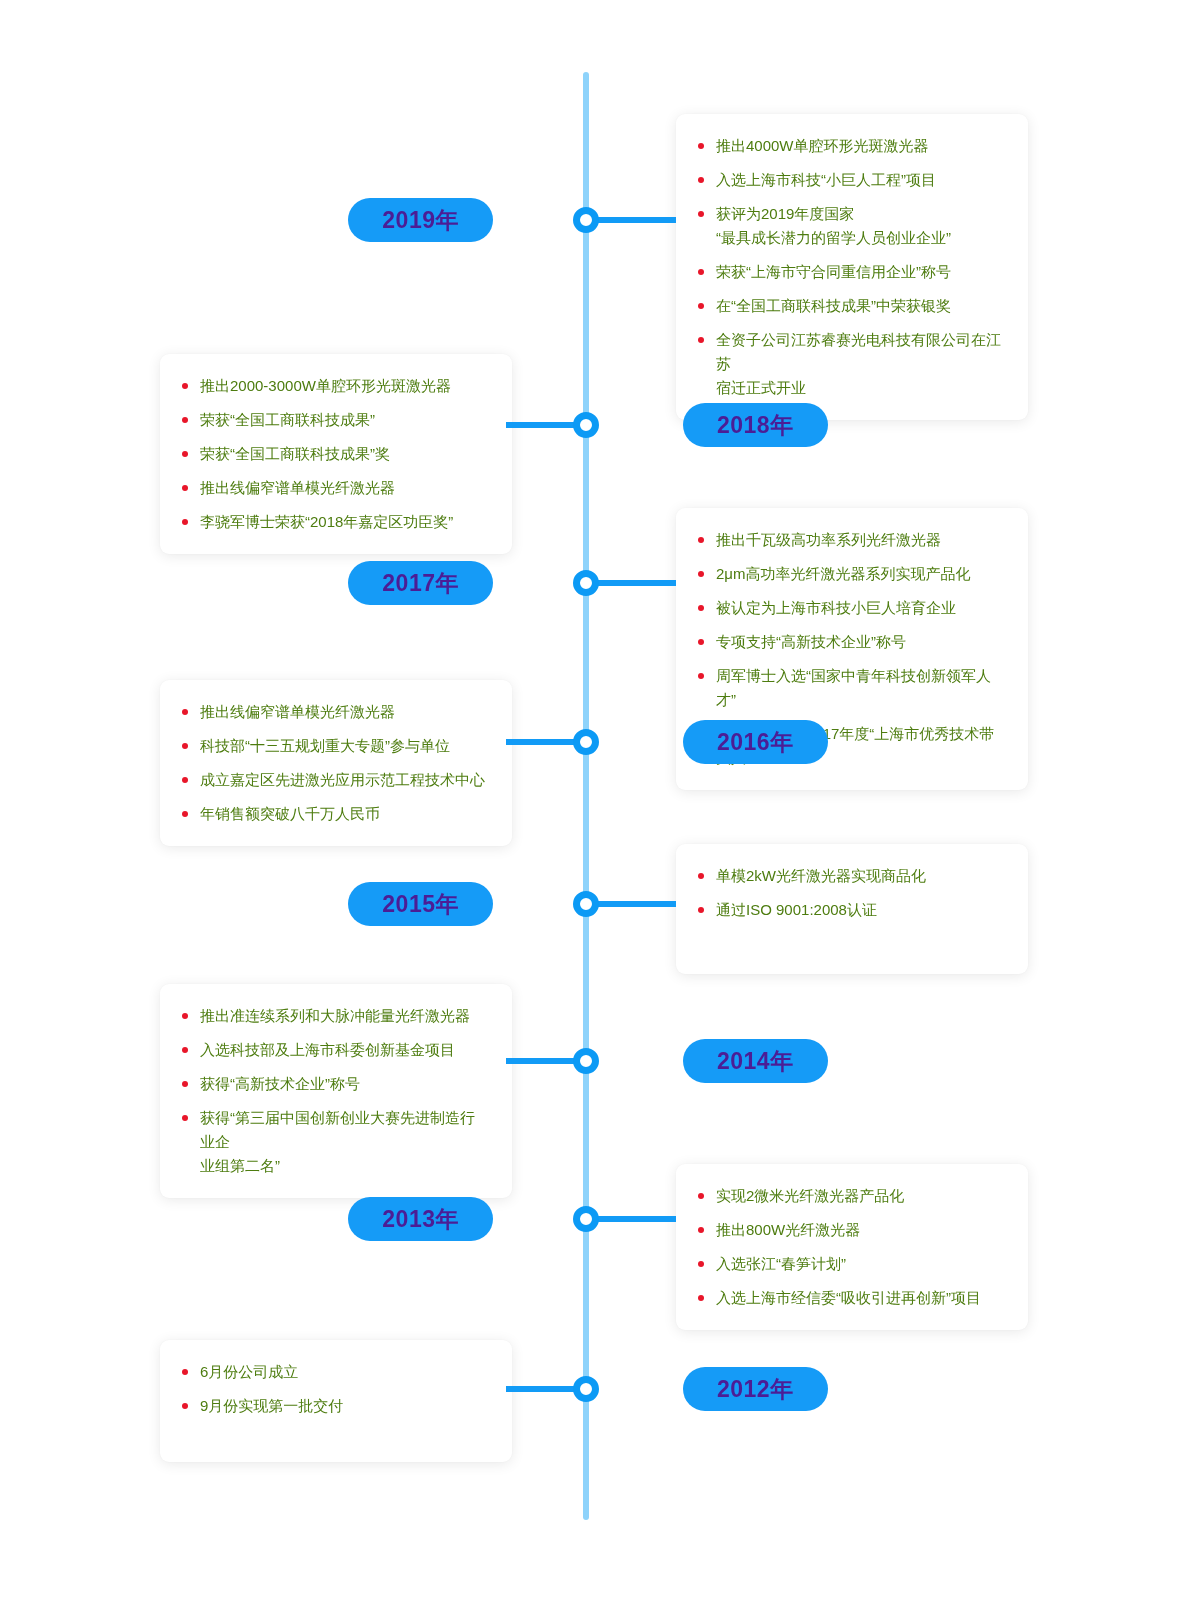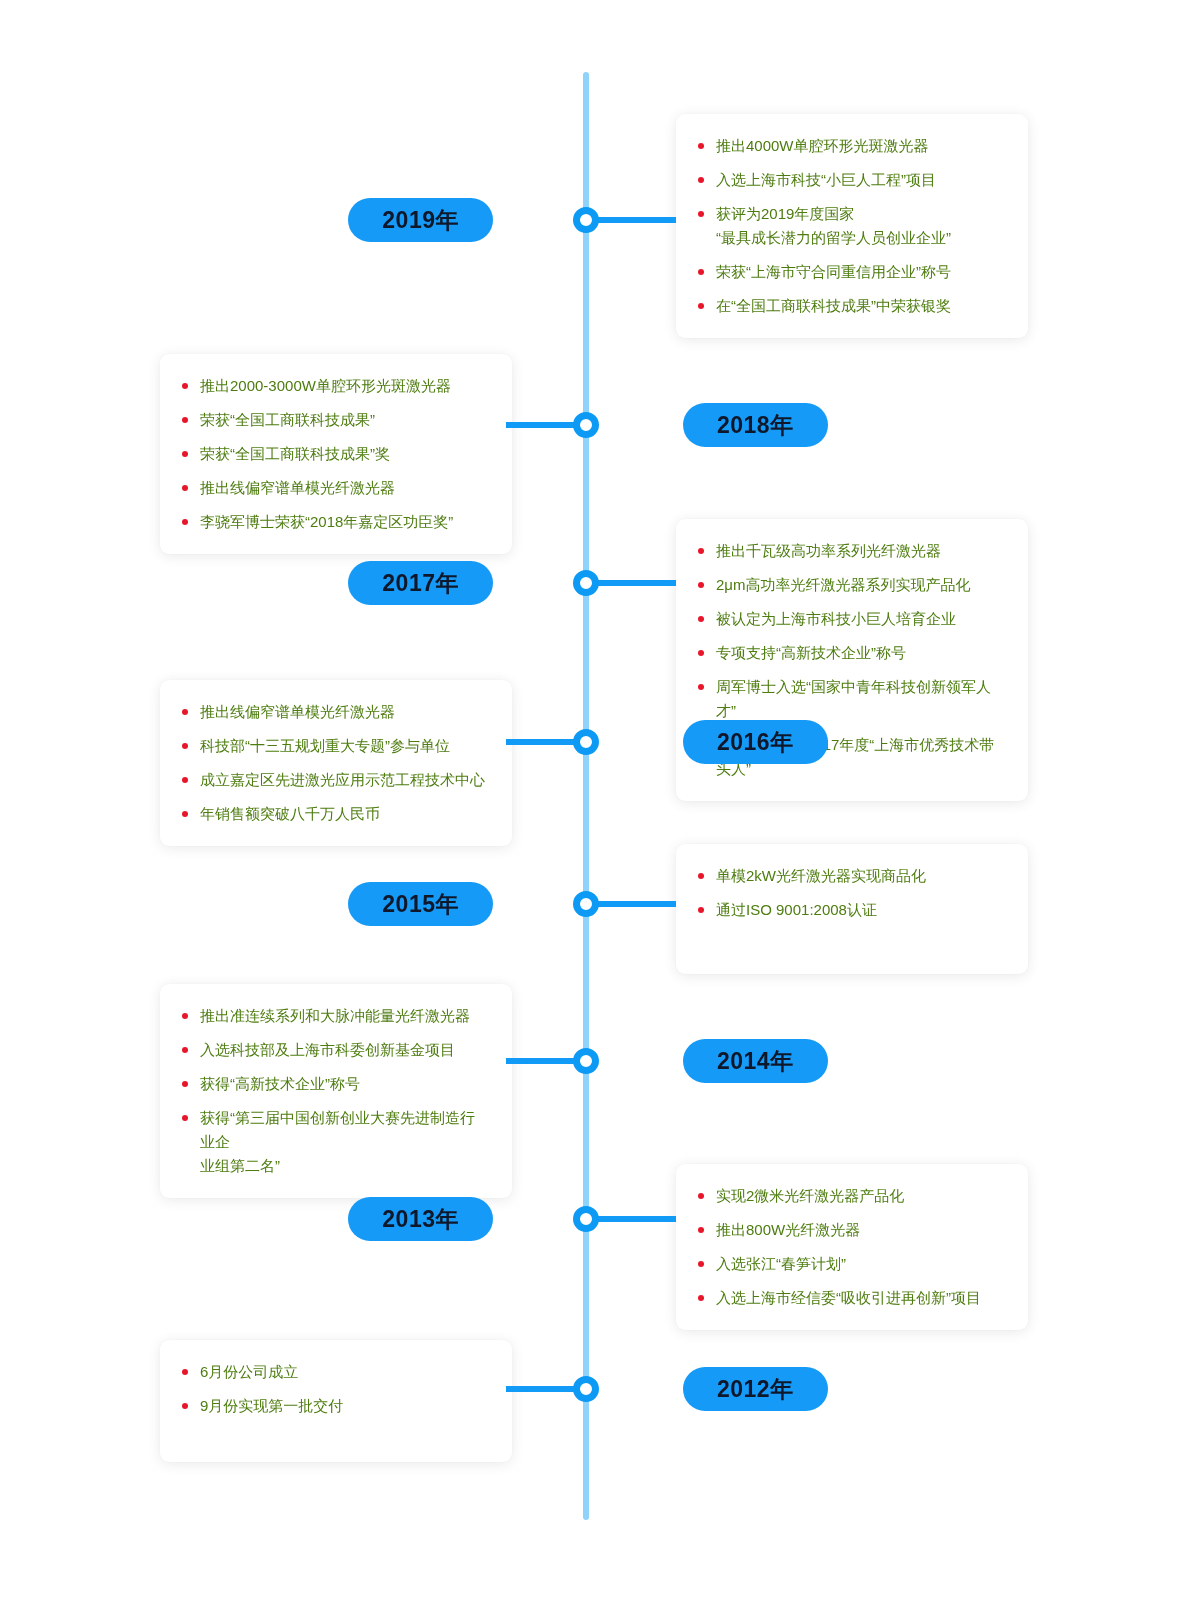--- a/index.html
+++ b/index.html
@@ -67,21 +67,21 @@
   }
   .connector.to-left {
     right: 610px;
   }
 
   
   .year-pill {
     position: absolute;
     display: inline-block;
     background: #159bf7;
-    color: #0f172a;
+    color: #4c1d95;
     font-size: 23px;
     font-weight: bold;
     letter-spacing: 0.5px;
     line-height: 44px;
     height: 44px;
     padding: 0 34px;
     border-radius: 22px;
     white-space: nowrap;
     z-index: 5;
   }
@@ -186,32 +186,33 @@
         <div class="year-pill right-side"><span>2012年</span></div>
       </div>
     </div>
 <div class="card right-card" style="top: 114px; min-height: 222px;">
       <ul>
         <li><span class="bullet"></span><span>推出4000W单腔环形光斑激光器</span></li>
         <li><span class="bullet"></span><span>入选上海市科技“小巨人工程”项目</span></li>
         <li><span class="bullet"></span><span>获评为2019年度国家<br>“最具成长潜力的留学人员创业企业”</span></li>
         <li><span class="bullet"></span><span>荣获“上海市守合同重信用企业”称号</span></li>
         <li><span class="bullet"></span><span>在“全国工商联科技成果”中荣获银奖</span></li>
+        <li><span class="bullet"></span><span>全资子公司江苏睿赛光电科技有限公司在江苏<br>宿迁正式开业</span></li>
       </ul>
     </div>
     <div class="card left-card" style="top: 354px; min-height: 158px;">
       <ul>
         <li><span class="bullet"></span><span>推出2000-3000W单腔环形光斑激光器</span></li>
         <li><span class="bullet"></span><span>荣获“全国工商联科技成果”</span></li>
         <li><span class="bullet"></span><span>荣获“全国工商联科技成果”奖</span></li>
         <li><span class="bullet"></span><span>推出线偏窄谱单模光纤激光器</span></li>
         <li><span class="bullet"></span><span>李骁军博士荣获“2018年嘉定区功臣奖”</span></li>
       </ul>
     </div>
-    <div class="card right-card" style="top: 519px; min-height: 162px;">
+    <div class="card right-card" style="top: 508px; min-height: 162px;">
       <ul>
         <li><span class="bullet"></span><span>推出千瓦级高功率系列光纤激光器</span></li>
         <li><span class="bullet"></span><span>2μm高功率光纤激光器系列实现产品化</span></li>
         <li><span class="bullet"></span><span>被认定为上海市科技小巨人培育企业</span></li>
         <li><span class="bullet"></span><span>专项支持“高新技术企业”称号</span></li>
         <li><span class="bullet"></span><span>周军博士入选“国家中青年科技创新领军人才”</span></li>
         <li><span class="bullet"></span><span>何兵博士入选2017年度“上海市优秀技术带头人”</span></li>
       </ul>
     </div>
     <div class="card left-card" style="top: 680px; min-height: 142px;">

